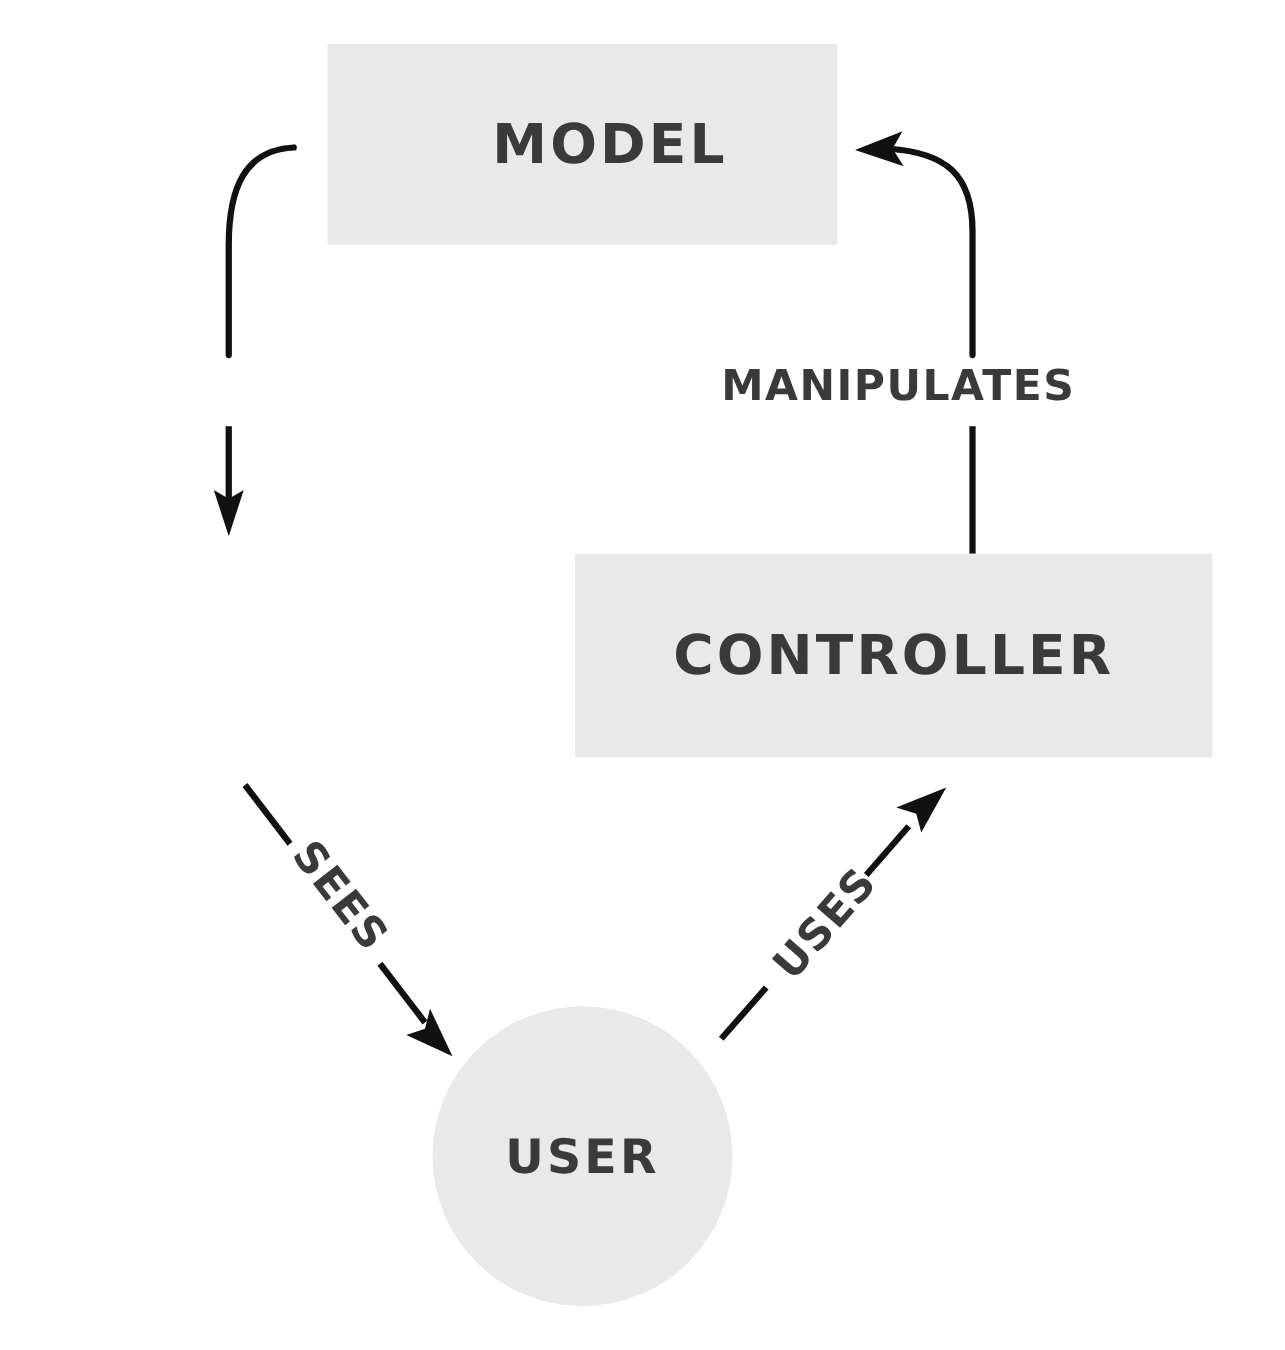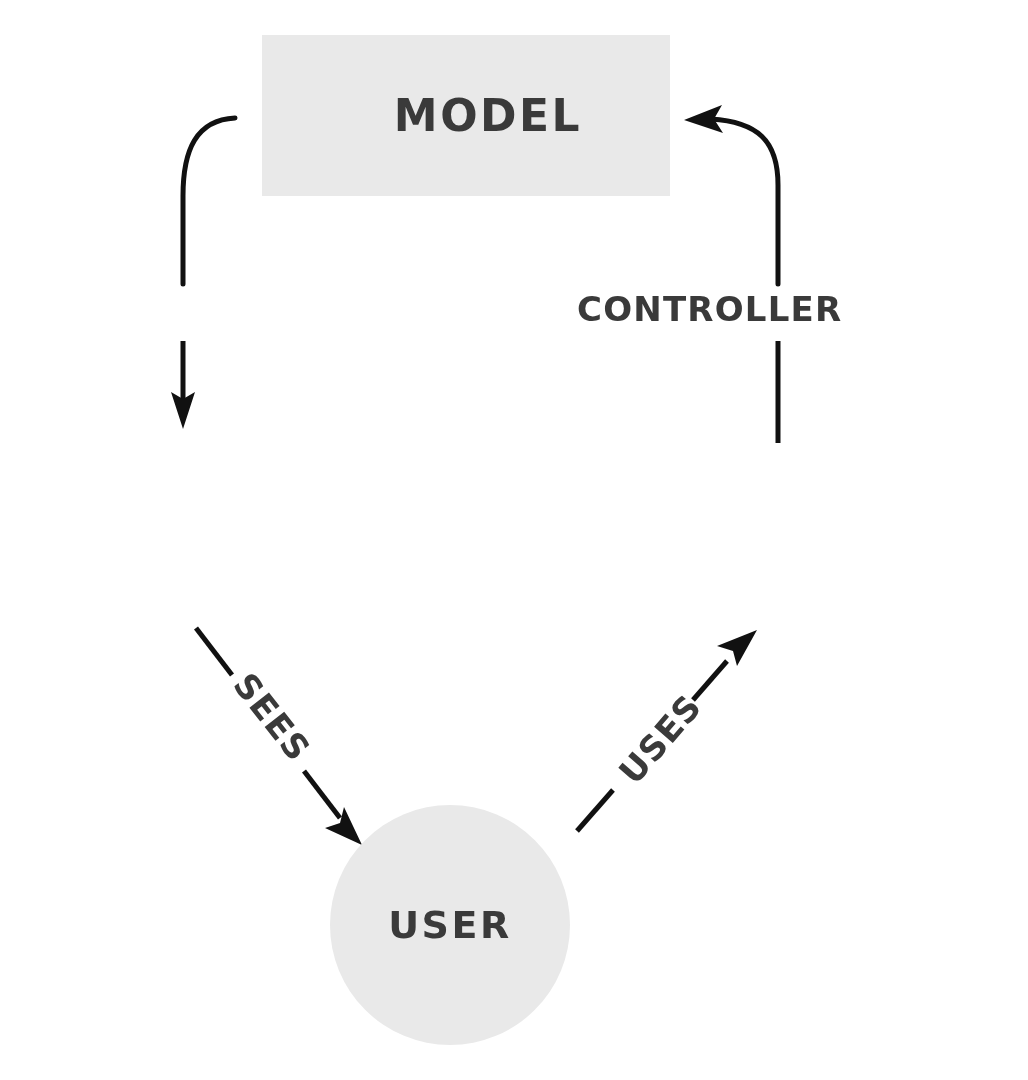--- a/index.html
+++ b/index.html
@@ -41,21 +41,21 @@
     color: #3a3a3a;
     font-weight: bold;
     letter-spacing: 2.5px;
     white-space: nowrap;
     line-height: 1;
     -webkit-font-smoothing: antialiased;
   }
   #model-box  { left: 262px; top: 35px;  width: 408px; height: 161px; padding-left: 44px; }
   #view-box   { left: 30px;  top: 445px; width: 380px; height: 163px; }
   #controller-box { left: 460px; top: 443px; width: 510px; height: 163px; }
-  #user-circle { left: 330px; top: 805px; width: 240px; height: 240px; }
+  #user-circle { left: 346px; top: 805px; width: 240px; height: 240px; }
 
   #model-box .node-label      { font-size: 44px; }
   #view-box .node-label       { font-size: 44px; }
   #controller-box .node-label { font-size: 44px; }
   #user-circle .node-label    { font-size: 38px; }
 
   .edge-label {
     position: absolute;
     color: #3a3a3a;
     font-weight: bold;
@@ -119,25 +119,28 @@
       <path d="M 693 700 L 727 661" fill="none" stroke="#111111" stroke-width="5" stroke-linecap="butt"></path>
       <path d="M 757 630 L 737 666 L 733 651 L 717 646 Z" fill="#111111"></path>
     </g>
   </svg>
 
   <div class="node-box" id="model-box">
     <span class="node-label">MODEL</span>
   </div>
 
 
+  <div class="node-box" id="controller-box">
+    <span class="node-label">CONTROLLER</span>
+  </div>
 
   <div class="node-circle" id="user-circle">
     <span class="node-label">USER</span>
   </div>
 
 
-  <span class="edge-label" id="label-manipulates">CONTROLLER</span>
+  <span class="edge-label" id="label-manipulates">MANIPULATES</span>
 
   <span class="edge-label" id="label-sees">SEES</span>
 
   <span class="edge-label" id="label-uses">USES</span>
 
 </div>
 
 </body></html>

